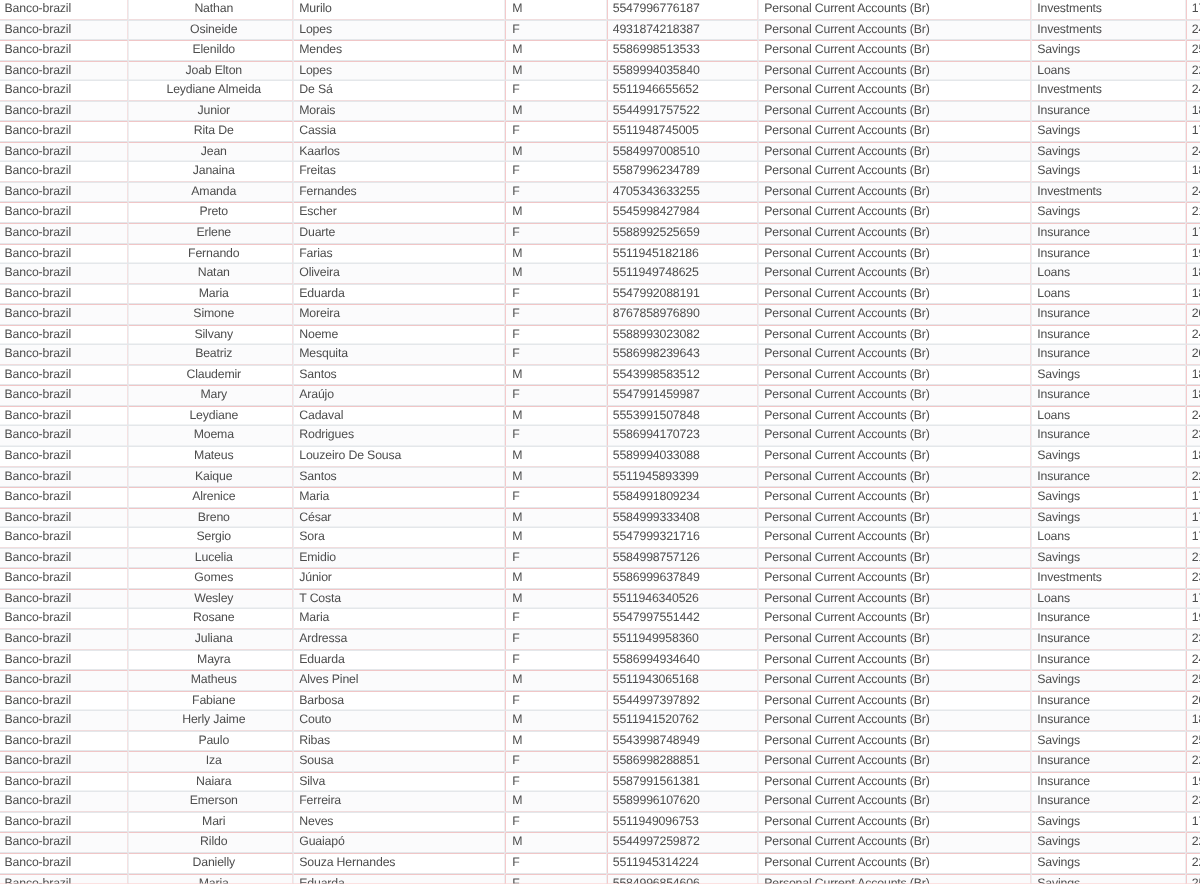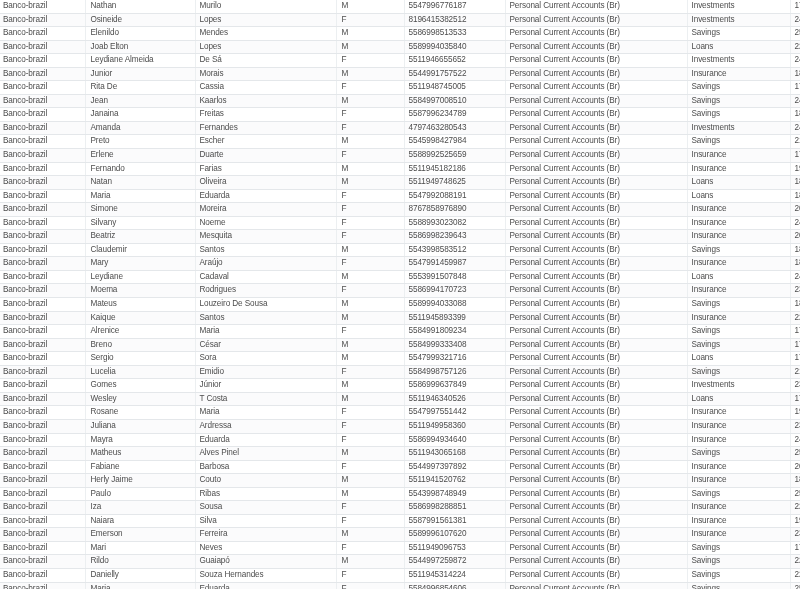--- a/index.html
+++ b/index.html
@@ -49,21 +49,21 @@
     border-right: 1px solid #eceff1;
     white-space: nowrap;
     overflow: hidden;
     text-overflow: clip;
     vertical-align: middle;
     background: #ffffff;
     color: #4d4d4d;
     letter-spacing: -0.1px;
   }
   table.grid td.col-bank   { padding-left: 3px; }
-  table.grid td.col-first  { padding-left: 5px; }
+  table.grid td.col-first  { padding-left: 5px; text-align: center; }
   table.grid td.col-last   { padding-left: 4px; }
   table.grid td.col-gender { padding-left: 5px; }
   table.grid td.col-phone  { padding-left: 4px; margin-left: 28px; }
 
   table.grid tr.alt td {
     background: #fbfbfc;
   }
 </style>
 </head>
 <body>
@@ -89,21 +89,21 @@
           <td class="col-phone">5547996776187</td>
           <td class="col-product">Personal Current Accounts (Br)</td>
           <td class="col-category">Investments</td>
           <td class="col-datetime">17/11/24 13:29</td>
         </tr>
         <tr class="alt">
           <td class="col-bank">Banco-brazil</td>
           <td class="col-first">Osineide</td>
           <td class="col-last">Lopes</td>
           <td class="col-gender">F</td>
-          <td class="col-phone">8196415382512</td>
+          <td class="col-phone">4931874218387</td>
           <td class="col-product">Personal Current Accounts (Br)</td>
           <td class="col-category">Investments</td>
           <td class="col-datetime">24/11/24 20:15</td>
         </tr>
         <tr>
           <td class="col-bank">Banco-brazil</td>
           <td class="col-first">Elenildo</td>
           <td class="col-last">Mendes</td>
           <td class="col-gender">M</td>
           <td class="col-phone">5586998513533</td>
@@ -169,21 +169,21 @@
           <td class="col-phone">5587996234789</td>
           <td class="col-product">Personal Current Accounts (Br)</td>
           <td class="col-category">Savings</td>
           <td class="col-datetime">18/11/24 14:38</td>
         </tr>
         <tr class="alt">
           <td class="col-bank">Banco-brazil</td>
           <td class="col-first">Amanda</td>
           <td class="col-last">Fernandes</td>
           <td class="col-gender">F</td>
-          <td class="col-phone">4797463280543</td>
+          <td class="col-phone">4705343633255</td>
           <td class="col-product">Personal Current Accounts (Br)</td>
           <td class="col-category">Investments</td>
           <td class="col-datetime">24/11/24 17:20</td>
         </tr>
         <tr>
           <td class="col-bank">Banco-brazil</td>
           <td class="col-first">Preto</td>
           <td class="col-last">Escher</td>
           <td class="col-gender">M</td>
           <td class="col-phone">5545998427984</td>

